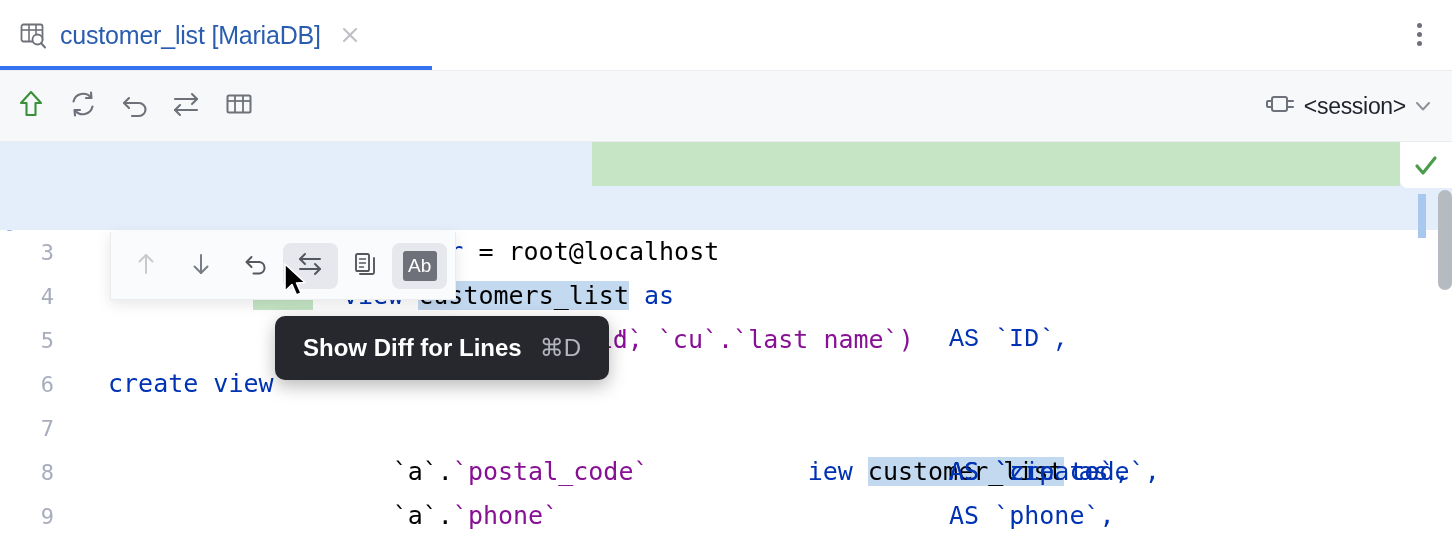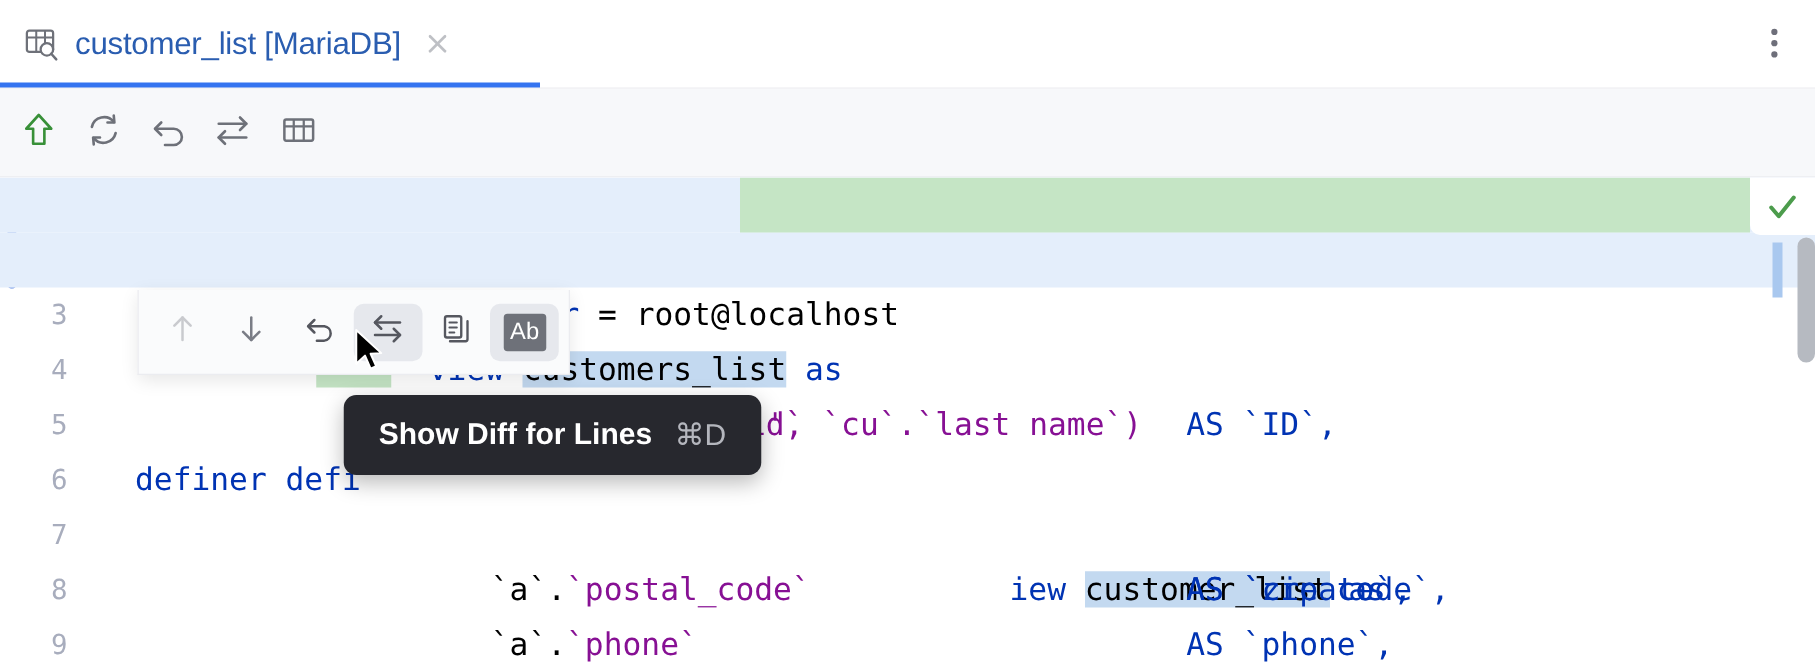--- a/index.html
+++ b/index.html
@@ -405,20 +405,36 @@
           <svg viewBox="0 0 34 34" width="34" height="34">
             <rect x="5.5" y="8.5" width="23" height="17" rx="1.5" fill="none" stroke="#6e7179" stroke-width="2"></rect>
             <line x1="5.5" y1="14" x2="28.5" y2="14" stroke="#6e7179" stroke-width="1.8"></line>
             <line x1="13" y1="8.5" x2="13" y2="25.5" stroke="#6e7179" stroke-width="1.8"></line>
             <line x1="21" y1="8.5" x2="21" y2="25.5" stroke="#6e7179" stroke-width="1.8"></line>
           </svg>
         </span>
       </div>
     </div>
 
+    <div class="tb-right">
+      <span>
+        <svg viewBox="0 0 36 30" width="36" height="30">
+          <rect x="10" y="8" width="15" height="14" rx="2" fill="none" stroke="#6e7179" stroke-width="2"></rect>
+          <line x1="25" y1="12" x2="31" y2="12" stroke="#6e7179" stroke-width="2" stroke-linecap="round"></line>
+          <line x1="25" y1="18" x2="31" y2="18" stroke="#6e7179" stroke-width="2" stroke-linecap="round"></line>
+          <rect x="5" y="12" width="5" height="6" rx="1" fill="none" stroke="#6e7179" stroke-width="2"></rect>
+        </svg>
+      </span>
+      <span class="session-label">&lt;session&gt;</span>
+      <span class="chev">
+        <svg viewBox="0 0 22 22" width="22" height="22">
+          <polyline points="5,8 11,14.5 17,8" fill="none" stroke="#6e7179" stroke-width="2" stroke-linecap="round" stroke-linejoin="round"></polyline>
+        </svg>
+      </span>
+    </div>
   </div>
 
   <div class="editor">
 
     <div class="gutter-marker"></div>
 
     <div class="inspect-check">
       <svg viewBox="0 0 30 30" width="30" height="30">
         <polyline points="6,16 12,23 24,8" fill="none" stroke="#4c9c4c" stroke-width="3.2" stroke-linecap="round" stroke-linejoin="round"></polyline>
       </svg>
@@ -448,35 +464,35 @@
           </span>
         </div>
       </div>
 
       <div class="row">
         <div class="ln">3</div>
         <div class="code">
           <span class="code-inner" style="position:absolute; left:345px;">
             <span class="fld">id`</span>
           </span>
-          <span class="code-inner kw" style="position:absolute; left:877px;">AS `ID`,</span>
+          <span class="code-inner kw" style="position:absolute; left:877px;font-family:Liberation Mono, monospace;">AS `ID`,</span>
         </div>
       </div>
 
       <div class="row">
         <div class="ln">4</div>
         <div class="code">
           <span class="code-inner fld" style="position:absolute; left:345px;">rst name`, ' ', `cu`.`last name`)</span>
         </div>
       </div>
 
       <div class="row">
         <div class="ln">5</div>
         <div class="code">
-          <span class="code-inner kw" style="position:absolute; left:36px;">definer defi</span>
+          <span class="code-inner kw" style="position:absolute; left:36px;">create view</span>
           <span class="code-inner" style="position:absolute; left:555px;">
             <span class="kw">iew </span><span class="sel-blue id">customer_list</span><span class="kw"> as</span>
           </span>
           <span class="code-inner kw" style="position:absolute; left:877px;">AS `create`,</span>
         </div>
       </div>
 
       <div class="row">
         <div class="ln">6</div>
         <div class="code">

